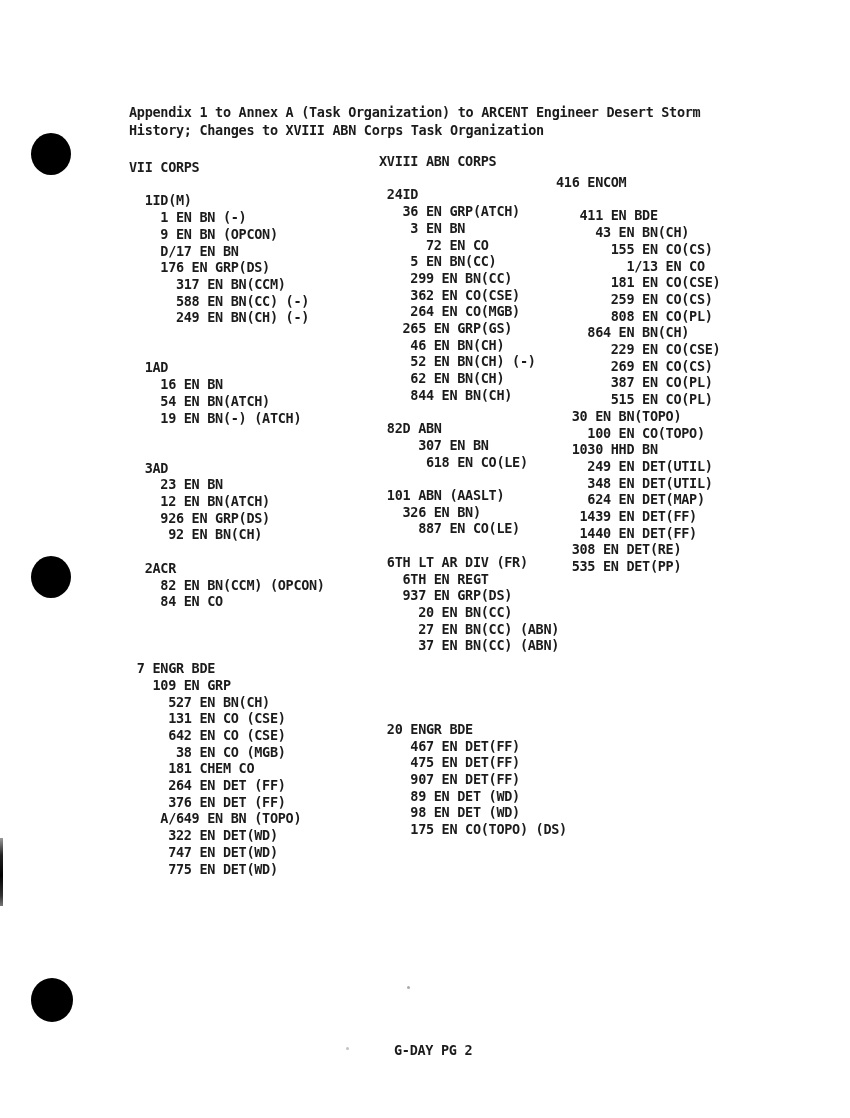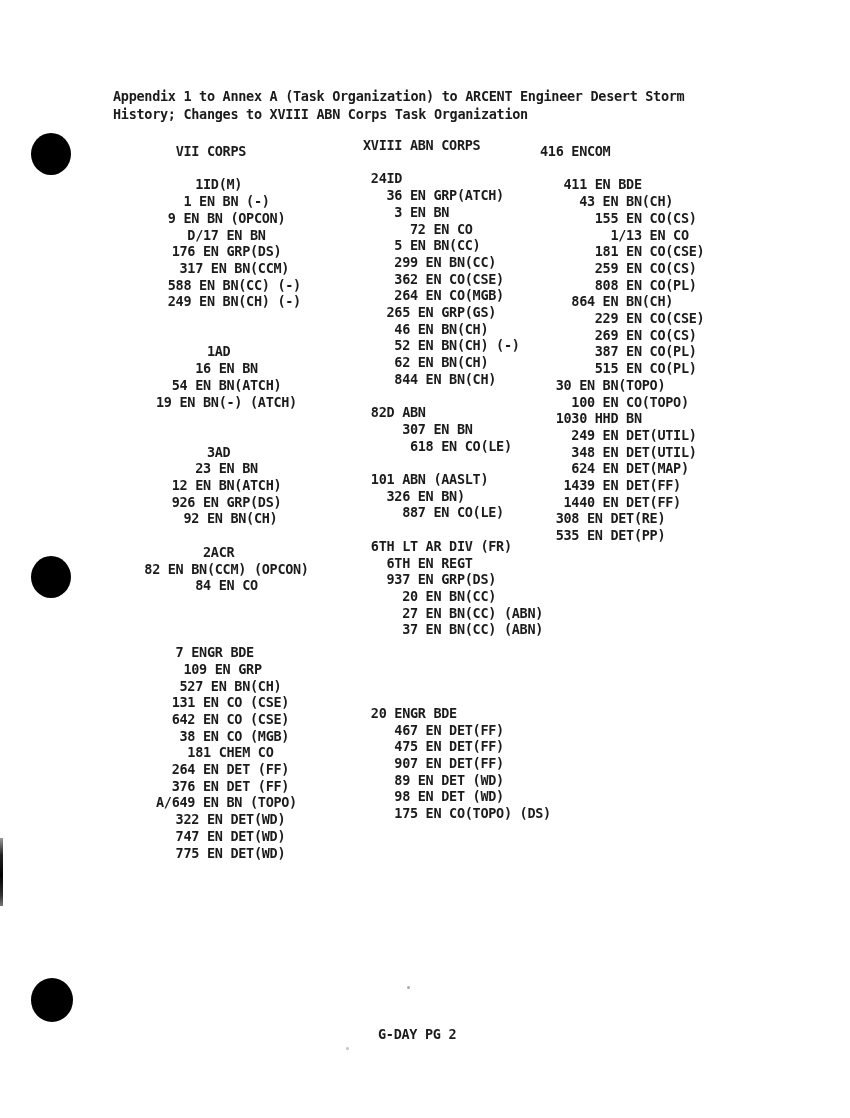--- a/index.html
+++ b/index.html
@@ -2,29 +2,29 @@
 <html><head>
 <meta charset="utf-8">
 <style>
   html,body{margin:0;padding:0;}
   body{
     width:850px;height:1118px;position:relative;overflow:hidden;
     background:#ffffff;
     font-family:"DejaVu Sans Mono","Liberation Mono",monospace;
   }
   .typewriter{
-    position:absolute;margin:0;white-space:pre;
+    position:absolute;margin:16px;white-space:pre;
     font-family:"DejaVu Sans Mono","Liberation Mono",monospace;
     font-size:13.5px;font-weight:700;letter-spacing:-0.3px;
     line-height:16.7px;color:#1b1b1b;
   }
   #doc-header{left:113px;top:88px;line-height:17.5px;}
-  #col-vii{left:113px;top:143px;text-align:center;}
+  #col-vii{left:113px;top:143px;}
   #col-xviii{left:363px;top:137px;}
-  #col-encom{left:540px;top:143px;}
+  #col-encom{left:540px;top:158px;}
   #doc-footer{left:378px;top:1026px;}
   .hole-punch{
     position:absolute;background:#000;border-radius:50%;
   }
   #hole-top{left:31px;top:133px;width:40px;height:42px;}
   #hole-mid{left:31px;top:556px;width:40px;height:42px;}
   #hole-bot{left:31px;top:978px;width:42px;height:44px;}
   #edge-line{
     position:absolute;left:0;top:838px;width:3px;height:68px;
     background:linear-gradient(#9a9a9a,#222 25%,#000 55%,#333 85%,#777);

